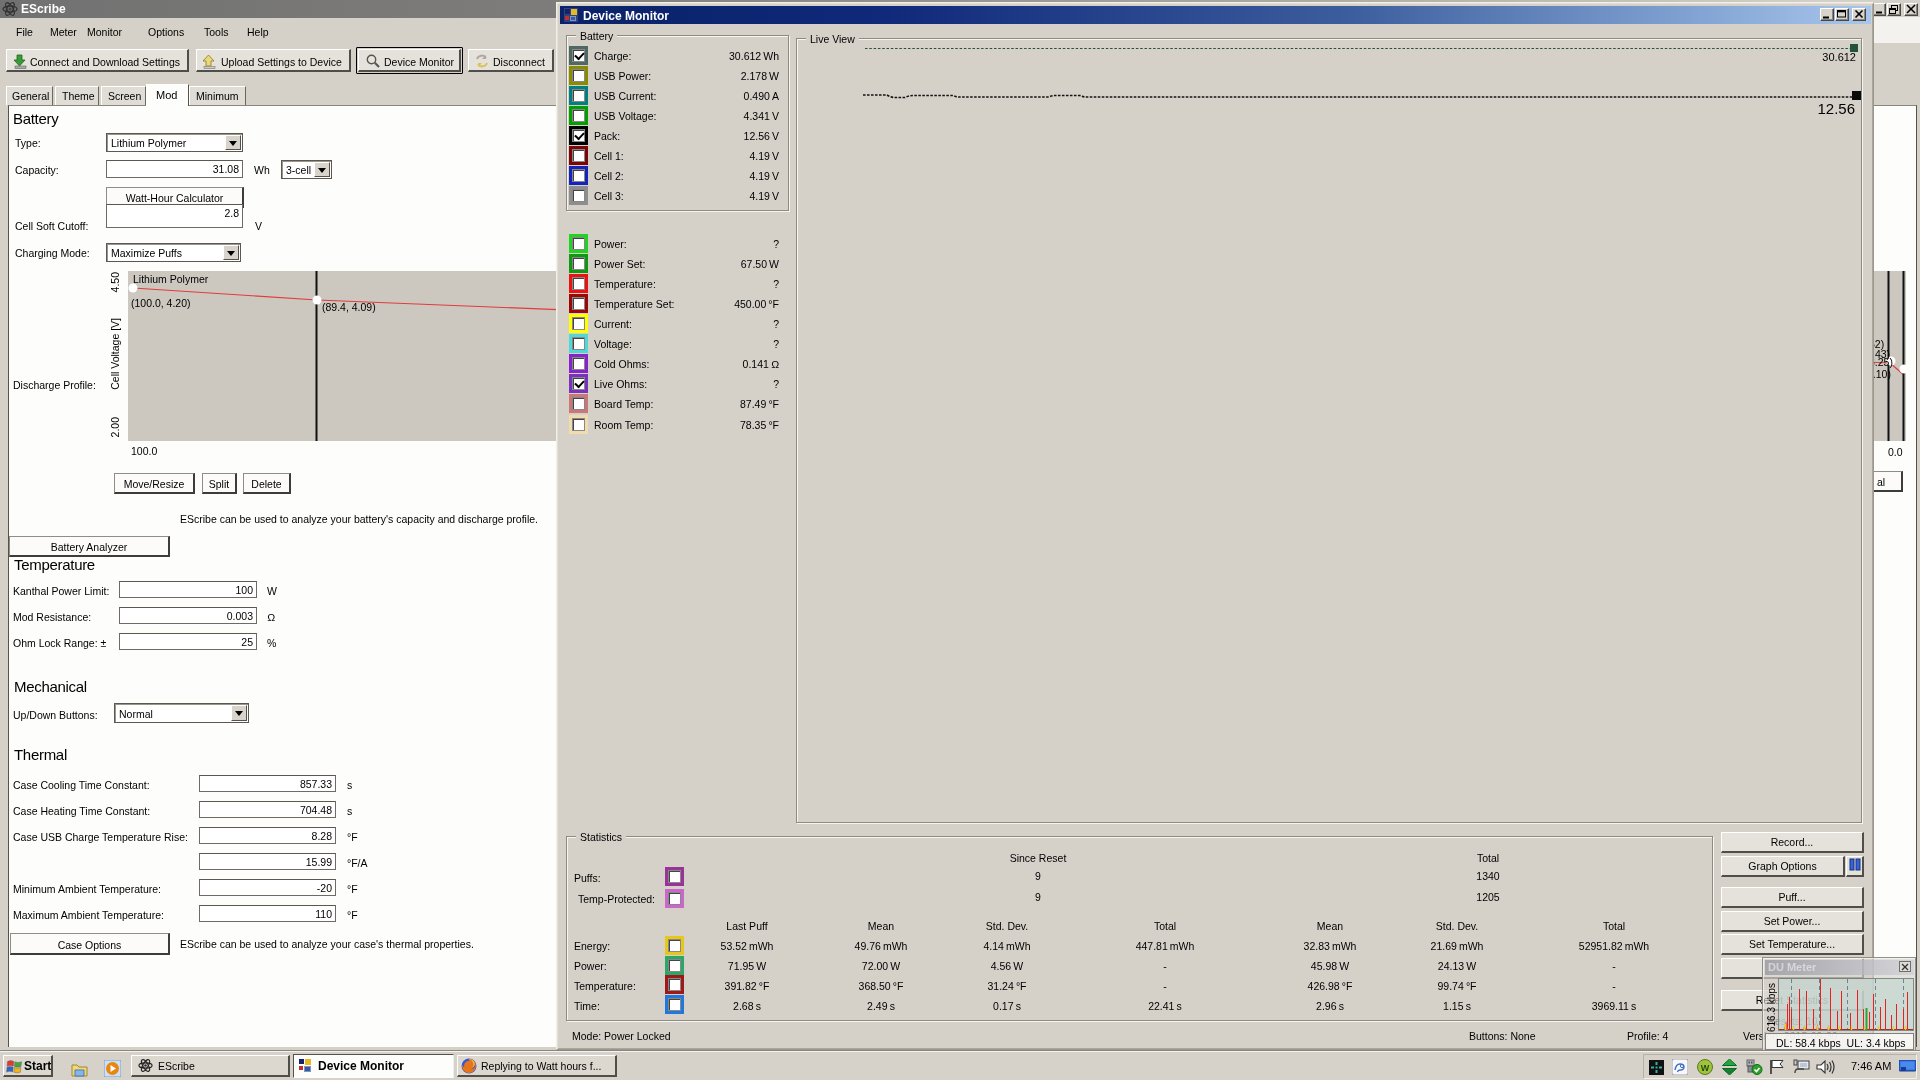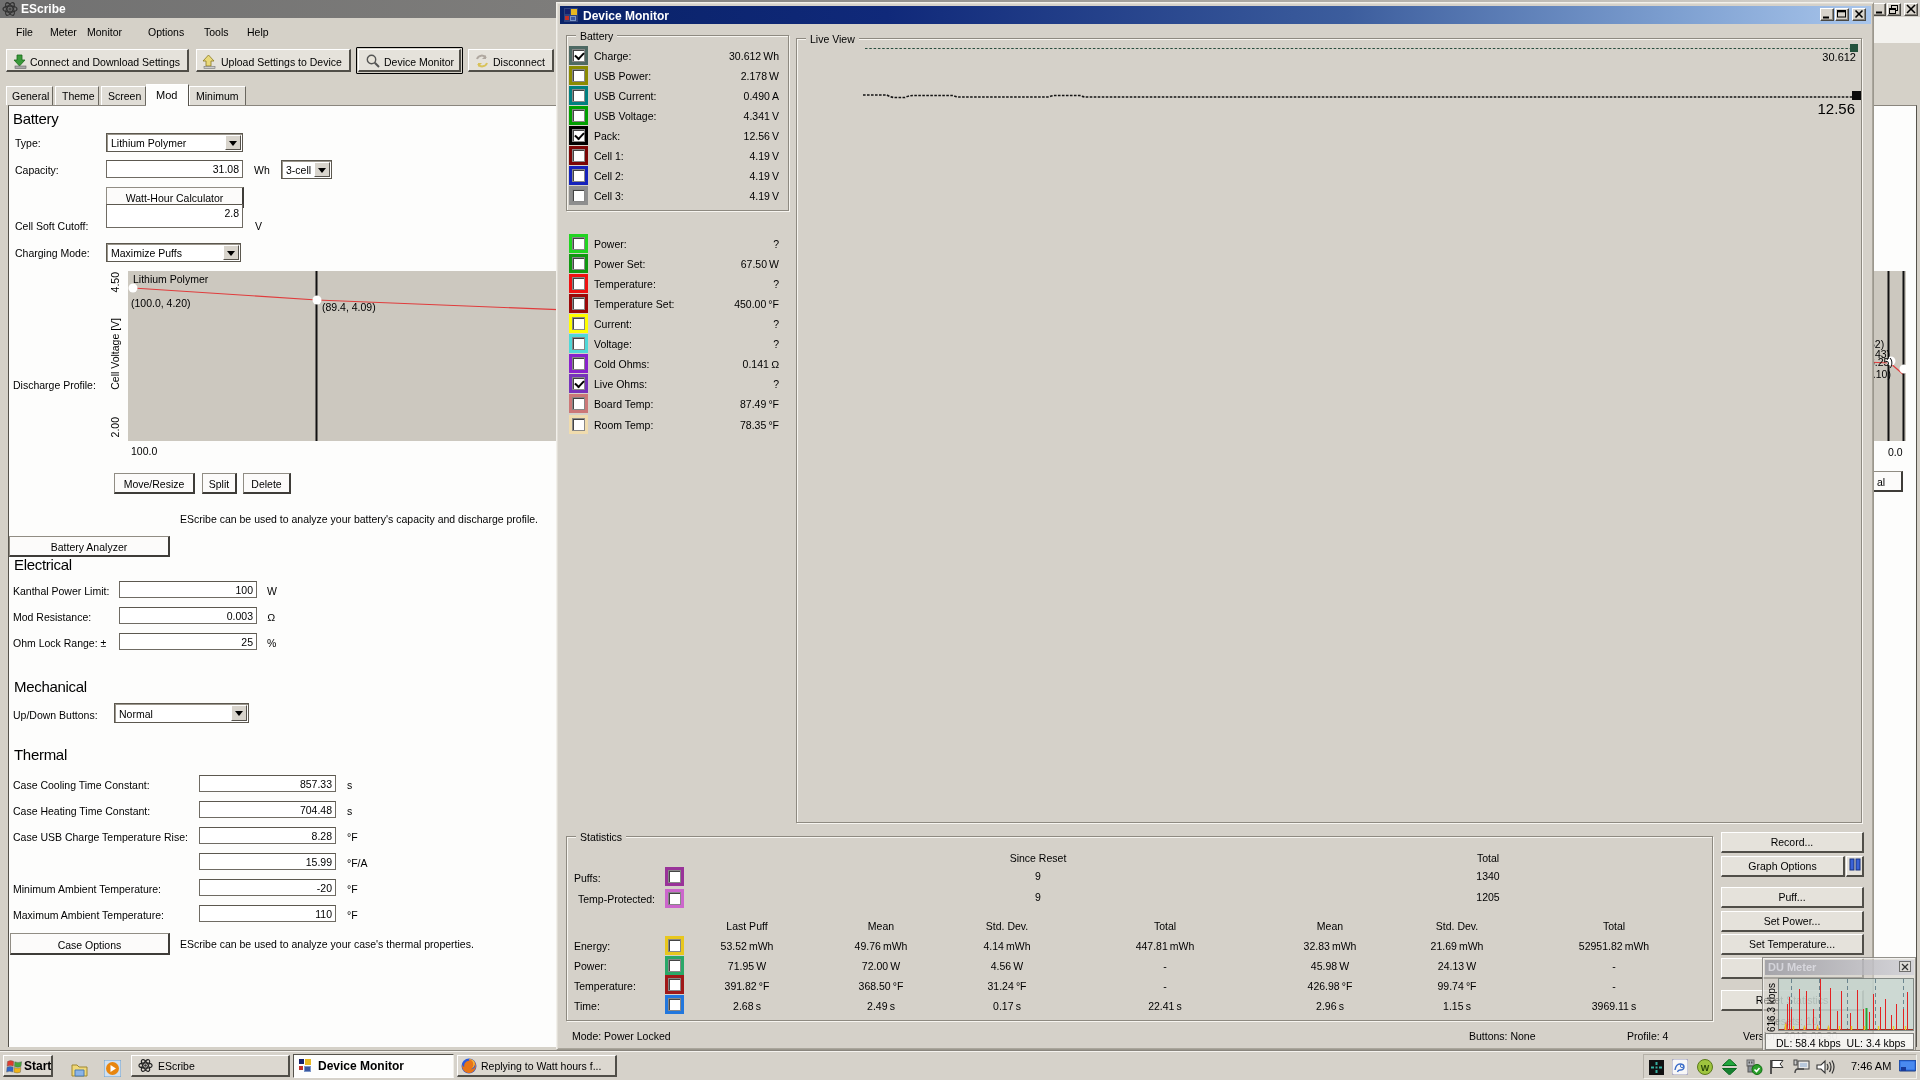--- a/index.html
+++ b/index.html
@@ -149,21 +149,21 @@
   <span class="vtx" style="left:109px;top:318px">Cell Voltage [V]</span>
   <span class="vtx" style="left:109px;top:417px">2.00</span>
   <span class="lbl" style="left:131px;top:445px">100.0</span>
   <span class="lbl" style="left:1888px;top:446px">0.0</span>
   <div class="btnw" style="left:114px;top:473px;width:81px;height:21px;padding-top:4px">Move/Resize</div>
   <div class="btnw" style="left:202px;top:473px;width:35px;height:21px;padding-top:4px">Split</div>
   <div class="btnw" style="left:243px;top:473px;width:48px;height:21px;padding-top:4px">Delete</div>
   <div class="btnw" style="left:1800px;top:471px;width:103px;height:21px;padding-top:4px;text-align:left;padding-left:76px">al</div>
   <div class="btnw" style="left:9px;top:536px;width:161px;height:21px;padding-top:4px">Battery Analyzer</div>
   <span class="lbl" style="left:180px;top:513px">EScribe can be used to analyze your battery's capacity and discharge profile.</span>
-  <span class="hdr" style="left:14px;top:556px">Electrical</span>
+  <span class="hdr" style="left:14px;top:556px">Temperature</span>
   <span class="lbl" style="left:13px;top:585px">Kanthal Power Limit:</span>
   <div class="tb" style="left:119px;top:581px;width:138px;height:17px">100</div>
   <span class="lbl" style="left:267px;top:585px">W</span>
   <span class="lbl" style="left:13px;top:611px">Mod Resistance:</span>
   <div class="tb" style="left:119px;top:607px;width:138px;height:17px">0.003</div>
   <span class="lbl" style="left:267px;top:611px">Ω</span>
   <span class="lbl" style="left:13px;top:637px">Ohm Lock Range: ±</span>
   <div class="tb" style="left:119px;top:633px;width:138px;height:17px">25</div>
   <span class="lbl" style="left:267px;top:637px">%</span>
   <span class="hdr" style="left:14px;top:678px">Mechanical</span>

